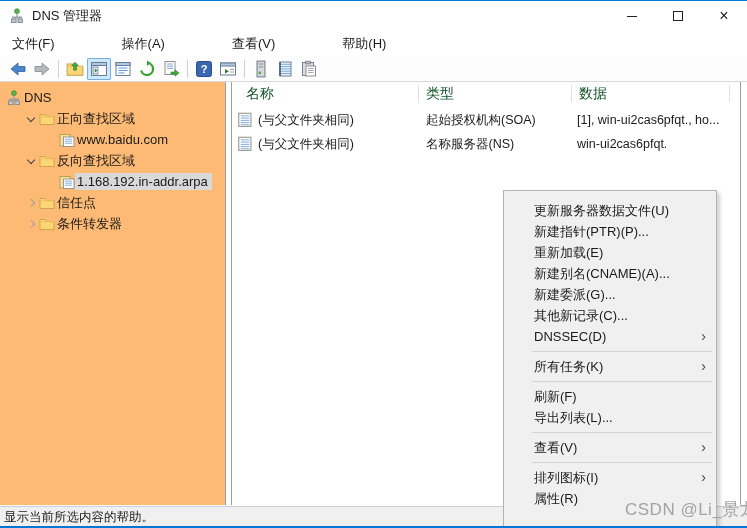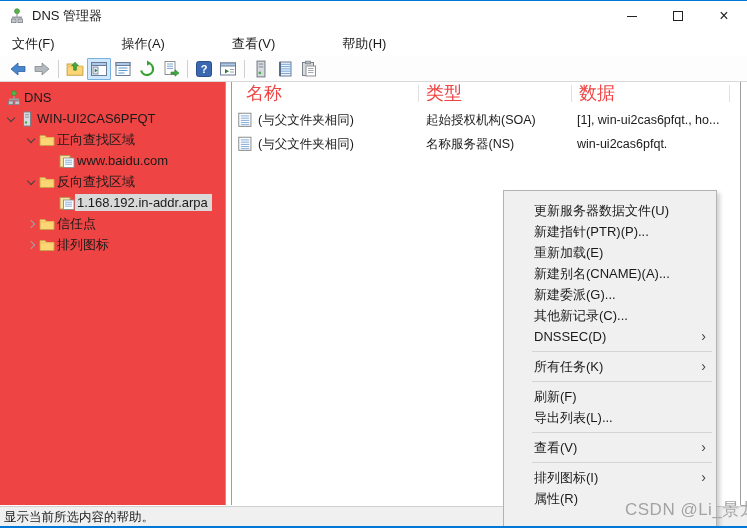--- a/index.html
+++ b/index.html
@@ -29,36 +29,36 @@
 
   
   .toolbar { position:absolute; left:0; top:55px; width:100%; height:26px;
     display:flex; align-items:center; background:#fdfdfd; border-bottom:1px solid #d9d9d9; padding-left:6px; }
   .tbtn { width:24px; height:22px; display:flex; align-items:center; justify-content:center; border:1px solid transparent; border-radius:1px; }
   .tbtn.active { background:#cde8ff; border-color:#78b0e0; }
   .tsep { width:1px; height:18px; background:#d0d0d0; margin:0 4px; }
 
   
   .tree-pane { position:absolute; left:0; top:81px; width:226px; height:423px;
-    background:#ef4444; border-right:1px solid #9e9e9e; padding-top:5px; overflow:hidden; }
+    background:#fdba74; border-right:1px solid #9e9e9e; padding-top:5px; overflow:hidden; }
   .details-pane { position:absolute; left:231px; top:81px; width:510px; height:423px;
     background:#fff; border-left:1px solid #9e9e9e; border-right:1px solid #9e9e9e; overflow:hidden; }
 
   
   .tree-row { height:21px; display:flex; align-items:center; font-size:13px; white-space:nowrap; }
   .chev-box { width:16px; height:16px; display:flex; align-items:center; justify-content:center; flex:0 0 auto; }
   .chev-down { width:6px; height:6px; border-right:1.4px solid #404040; border-bottom:1.4px solid #404040; transform:rotate(45deg); margin-top:-2px; }
   .chev-right { width:6px; height:6px; border-right:1.4px solid #a0a0a0; border-bottom:1.4px solid #a0a0a0; transform:rotate(-45deg); }
   .titem { display:flex; align-items:center; gap:3px; padding:1px 4px 1px 2px; }
   .titem.selected { background:#d9d9d9; }
   .tree-ico { width:16px; height:16px; flex:0 0 auto; }
   .pl0 { padding-left:6px; } .pl1 { padding-left:3px; } .pl2 { padding-left:23px; } .pl3 { padding-left:59px; }
 
   
-  .lv-header { position:relative; height:23px; font-size:18px; color:#ef4444; }
+  .lv-header { position:relative; height:23px; font-size:14px; color:#14532d; }
   .lv-header .hcell { position:absolute; top:0; height:23px; line-height:23px; }
   .hsep { position:absolute; top:3px; height:17px; width:1px; background:#e0e0e0; }
   .lv-row { position:relative; height:24px; font-size:12.5px; }
   .lv-row .cell { position:absolute; top:0; height:24px; line-height:24px; white-space:nowrap; overflow:hidden; }
   .rec-ico { position:absolute; left:6px; top:4px; width:15px; height:16px; }
 
   
   .ctx-menu { position:absolute; left:503px; top:189px; width:214px; height:352px;
     background:#f0f0f0; border:1px solid #b3b3b3; box-shadow:3px 3px 4px rgba(0,0,0,.18);
     padding-top:9px; z-index:5; }
@@ -219,29 +219,20 @@
   </div>
 </div>
 
 <div class="tree-pane">
   <div class="tree-row pl0">
     <svg class="tree-ico" viewBox="0 0 16 16">
         <use href="#i-dnsroot"></use>
       </svg>
     <span class="titem">DNS</span>
   </div>
-  <div class="tree-row pl1">
-    <span class="chev-box">
-        <span class="chev-down"></span>
-      </span>
-    <svg class="tree-ico" viewBox="0 0 16 16">
-        <use href="#i-server"></use>
-      </svg>
-    <span class="titem">WIN-UI2CAS6PFQT</span>
-  </div>
   <div class="tree-row pl2">
     <span class="chev-box">
         <span class="chev-down"></span>
       </span>
     <svg class="tree-ico" viewBox="0 0 16 16">
         <use href="#i-folder"></use>
       </svg>
     <span class="titem">正向查找区域</span>
   </div>
   <div class="tree-row pl3">
@@ -274,21 +265,21 @@
       </svg>
     <span class="titem">信任点</span>
   </div>
   <div class="tree-row pl2">
     <span class="chev-box">
         <span class="chev-right"></span>
       </span>
     <svg class="tree-ico" viewBox="0 0 16 16">
         <use href="#i-folder"></use>
       </svg>
-    <span class="titem">排列图标</span>
+    <span class="titem">条件转发器</span>
   </div>
 </div>
 
 <div class="details-pane">
   <div class="lv-header">
     <span class="hcell" style="left:14px;">名称</span>
     <span class="hcell" style="left:194px;">类型</span>
     <span class="hcell" style="left:347px;font-family:Liberation Serif, serif;">数据</span>
     <span class="hsep" style="left:186px;"></span>
     <span class="hsep" style="left:339px;"></span>

